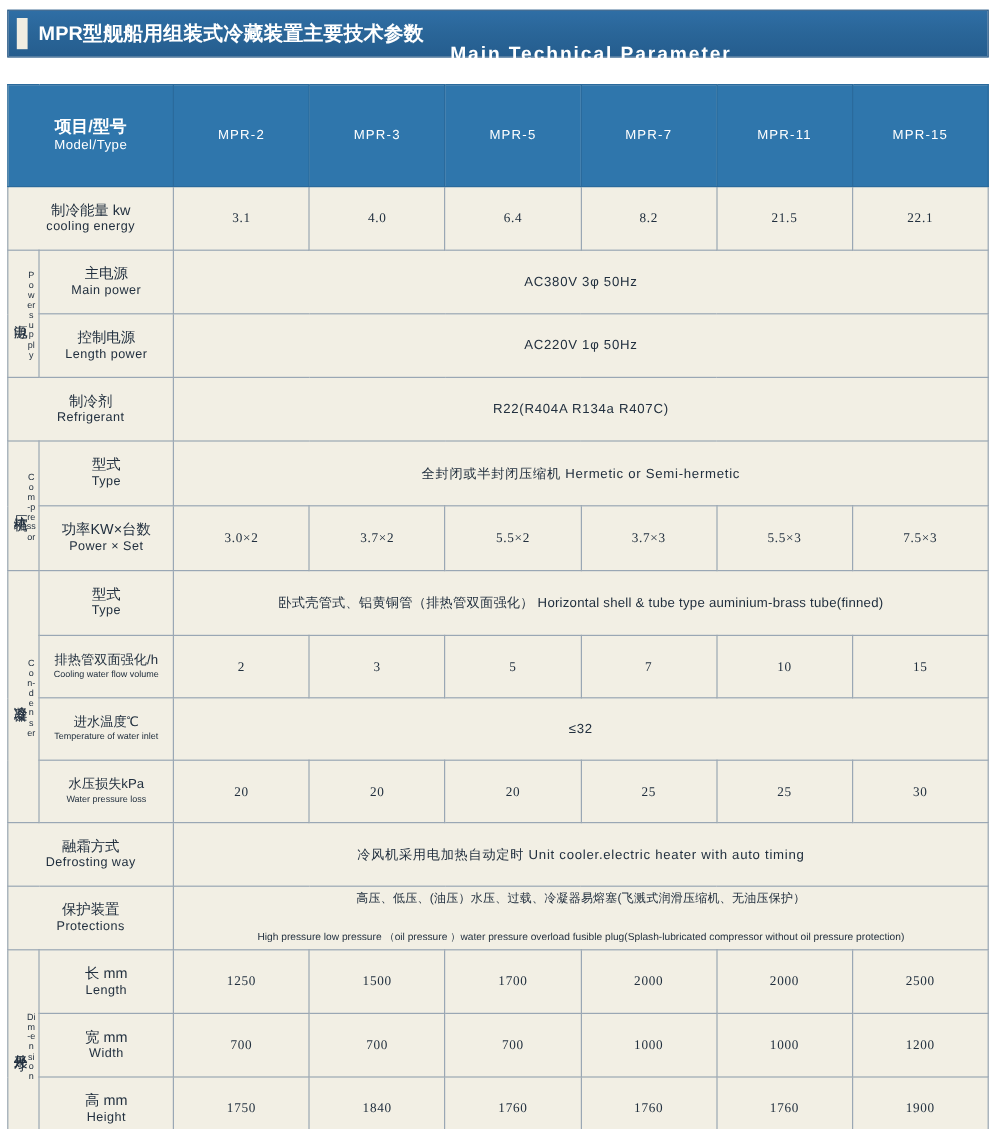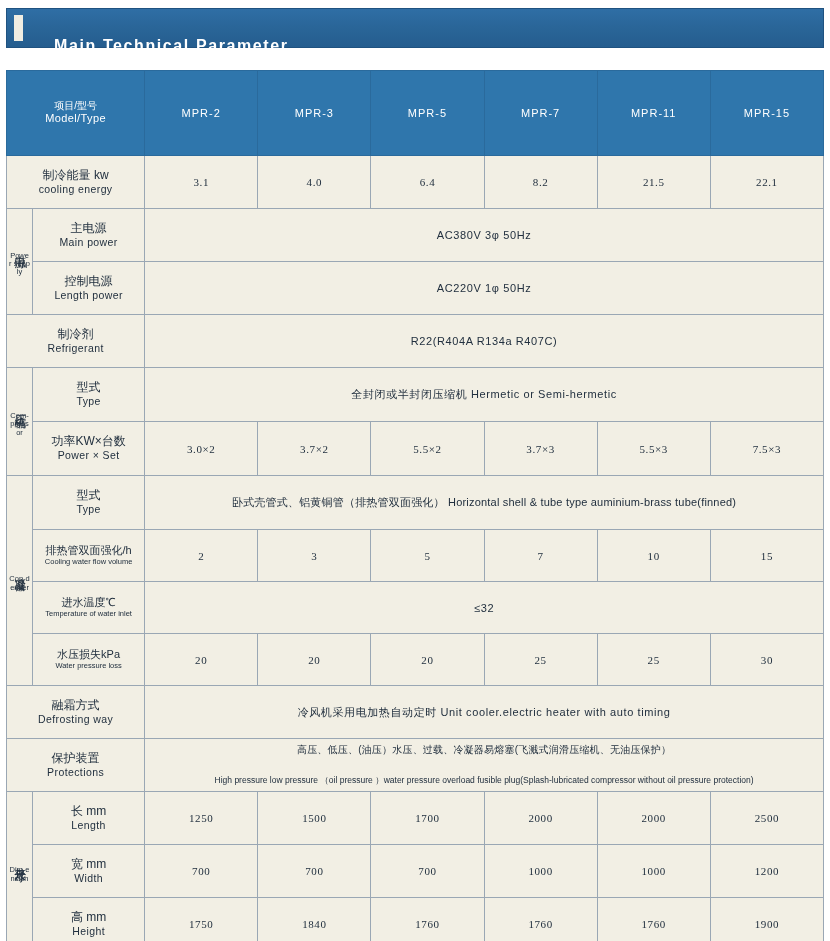--- a/index.html
+++ b/index.html
@@ -54,21 +54,21 @@
   .en{display:block;font-size:10.5px;line-height:1.25;letter-spacing:0.4px;}
   .tiny{font-size:7.5px;letter-spacing:0;line-height:1.15;display:block;}
 
   
   tr.headrow td{
     background:#2f76ac;
     color:#ffffff;
     border:1px solid #2a6a9c;
     height:78px;
   }
-  tr.headrow td .cn{font-size:10px;}
+  tr.headrow td .cn{font-size:14px;font-weight:bold;}
   tr.headrow td .en{font-size:11px;}
   .modelcell{font-size:11.5px;letter-spacing:1px;}
 
   
   td.vgroup{
     width:26px;
     background:#f2efe4;
     padding:2px 1px;
   }
   td.vgroup .vtxt{
@@ -81,37 +81,38 @@
     white-space:nowrap;
   }
   td.vgroup .vtxt-en{
     writing-mode:horizontal-tb;
     font-size:7.5px;
     line-height:1.1;
     letter-spacing:0;
     word-break:break-all;
     margin-top:3px;
   }
-  td.vgroup .vinner{display:flex;flex-direction:column;align-items:center;justify-content:center;}
+  td.vgroup .vinner{display:flex;flex-direction:row;align-items:center;justify-content:center;}
 
   td.rowlabel{width:112px;}
   td.datacell{font-size:12px;letter-spacing:0.6px;font-family:Liberation Serif, serif;}
   td.wide{font-size:12px;letter-spacing:0.6px;}
   .smallnote{font-size:10px;letter-spacing:0.2px;}
   .note-en{font-size:8.5px;letter-spacing:0;margin-top:18px;}
   .mini-label .cn{font-size:11px;}
   .mini-label .en{font-size:7.5px;letter-spacing:0;}
 </style>
 </head>
 <body>
 
 <div class="page">
 
   <div class="header">
     <div class="accent"></div>
+    <div class="htitle">MPR型舰船用组装式冷藏装置主要技术参数</div>
     <div class="hsub">Main  Technical  Parameter</div>
   </div>
 
   <div class="tablewrap">
     <table class="spec">
       <colgroup>
         <col style="width:26px">
         <col style="width:112px">
         <col style="width:113px">
         <col style="width:113px">

